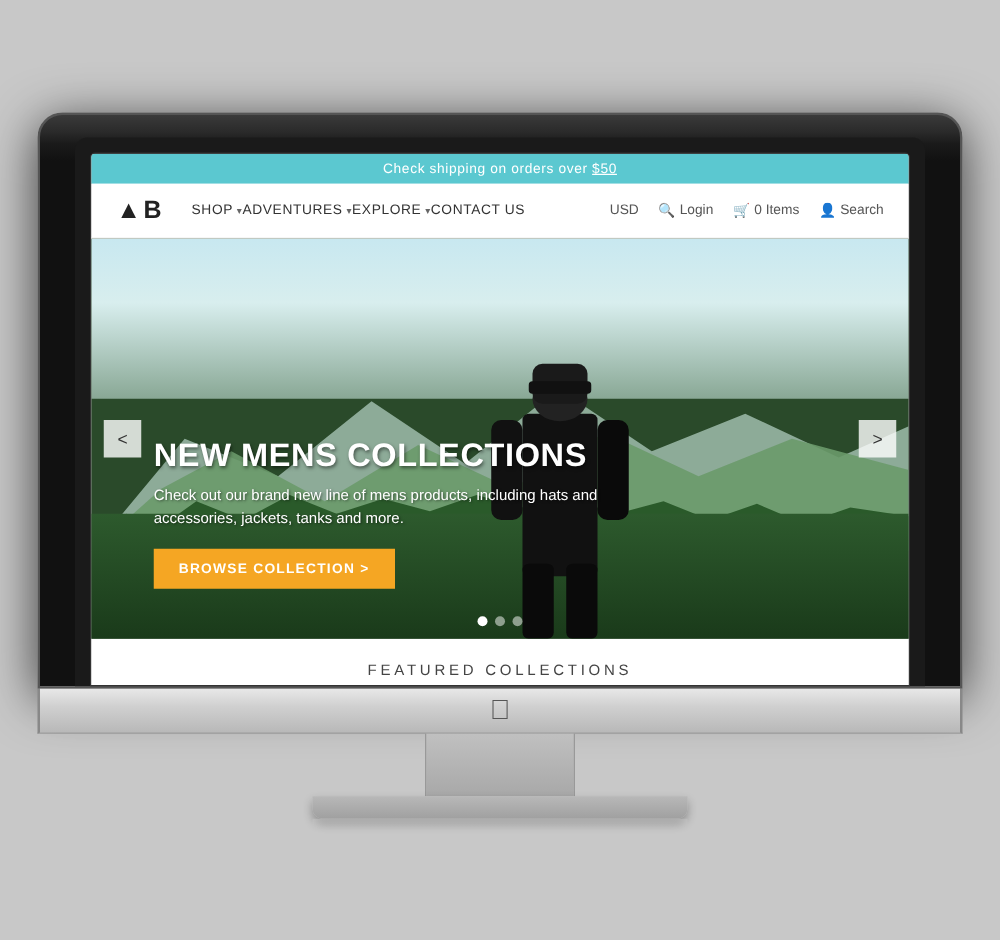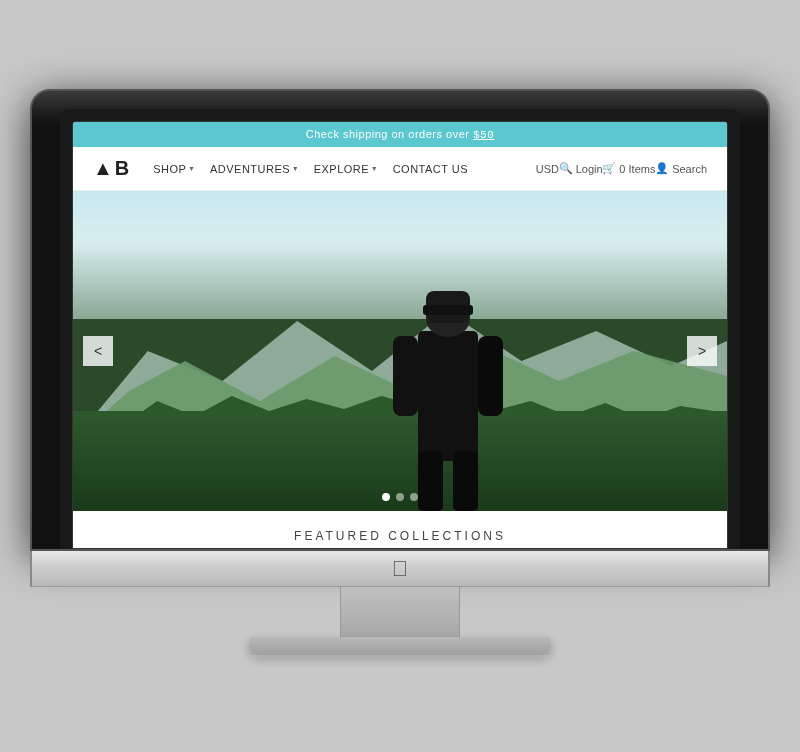--- a/index.html
+++ b/index.html
@@ -118,21 +118,21 @@
       color: #222;
     }
 
     .nav-logo .mountain-icon {
       margin-right: 2px;
     }
 
     .nav-links {
       display: flex;
       align-items: center;
-      gap: 16px;
+      gap: 0;
       flex: 1;
     }
 
     .nav-item {
       font-size: 11px;
       color: #333;
       text-transform: uppercase;
       letter-spacing: 0.5px;
       cursor: pointer;
       display: flex;
@@ -141,21 +141,21 @@
     }
 
     .nav-item .chevron {
       font-size: 8px;
       color: #666;
     }
 
     .nav-right {
       display: flex;
       align-items: center;
-      gap: 0;
+      gap: 16px;
       font-size: 11px;
       color: #555;
     }
 
     .nav-currency { color: #555; font-size: 11px; }
 
     .nav-search, .nav-cart, .nav-login {
       display: flex;
       align-items: center;
       gap: 3px;
@@ -317,21 +317,21 @@
 <body>
 
 <div class="imac-wrapper">
 
   <div class="imac-screen-shell">
     <div class="imac-bezel">
       <div class="imac-display">
         <div class="website">
 
           <div class="top-banner">
-            <span>Check shipping on orders over </span><span style="text-decoration:underline; cursor:pointer;font-family:Liberation Mono, monospace;">$50</span>
+            <span>Check shipping on orders over </span><span style="text-decoration:underline; cursor:pointer;">$50</span>
           </div>
 
           <nav class="nav">
             <div class="nav-logo">
               <span class="mountain-icon">▲</span>
               <span>B</span>
             </div>
             <div class="nav-links">
               <div class="nav-item">
                 <span>SHOP</span>
@@ -400,20 +400,25 @@
             </svg>
 
             <button class="slide-arrow slide-arrow-left">
               <span>&lt;</span>
             </button>
 
             <button class="slide-arrow slide-arrow-right">
               <span>&gt;</span>
             </button>
 
+            <div class="hero-content">
+              <div class="hero-title">NEW MENS COLLECTIONS</div>
+              <div class="hero-desc">Check out our brand new line of mens products, including hats and accessories, jackets, tanks and more.</div>
+              <button class="hero-btn">BROWSE COLLECTION &gt;</button>
+            </div>
 
             <div class="slide-dots">
               <div class="dot active"></div>
               <div class="dot"></div>
               <div class="dot"></div>
             </div>
           </div>
 
           <div class="featured-section">
             <div class="featured-title">FEATURED COLLECTIONS</div>

